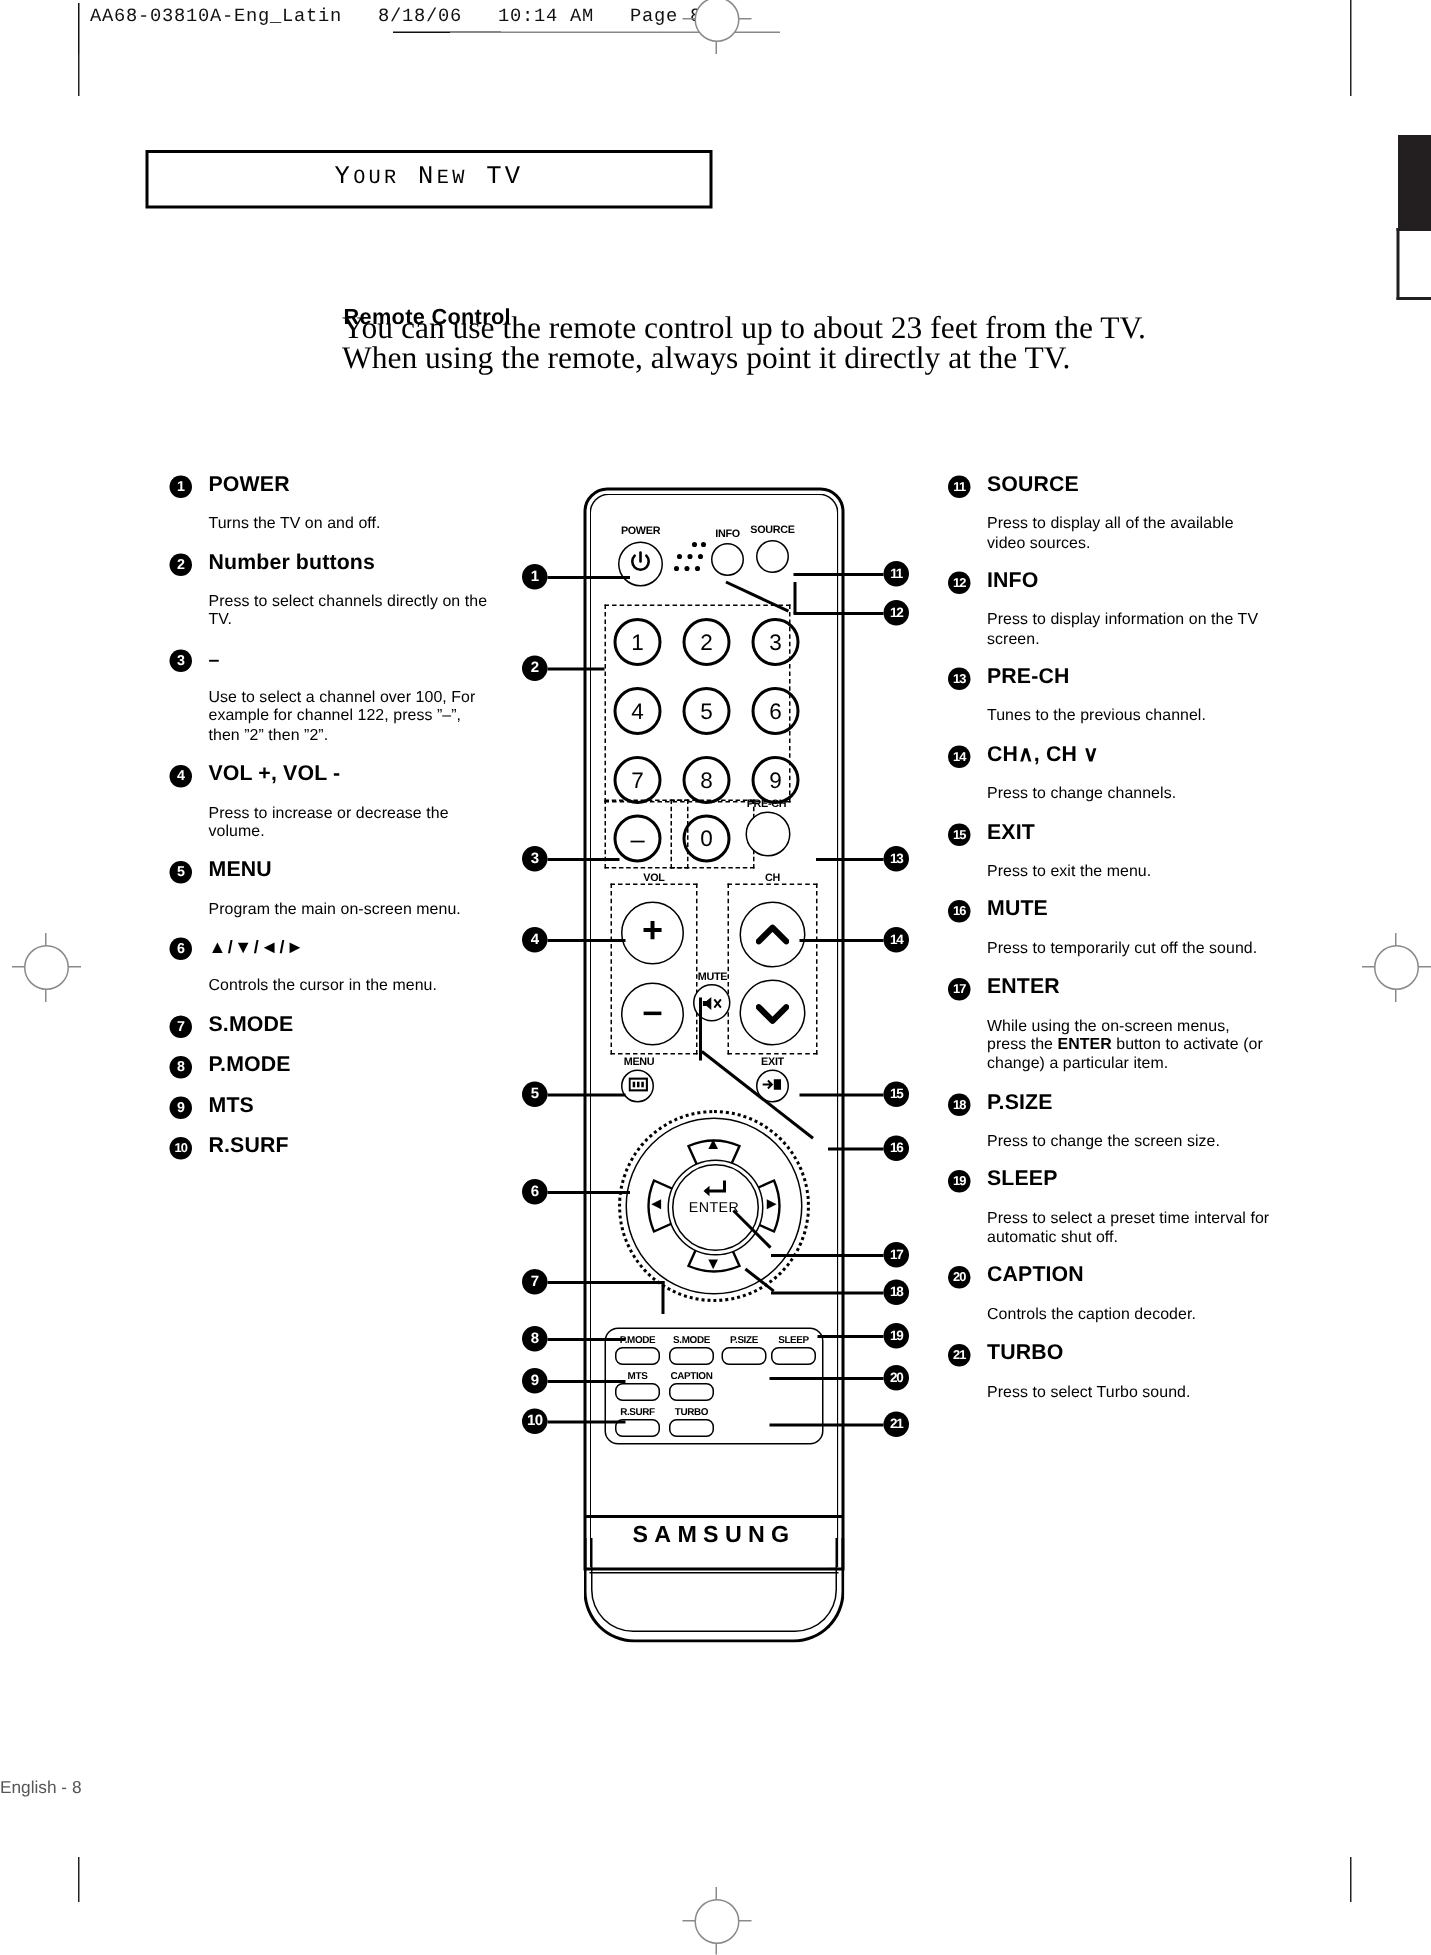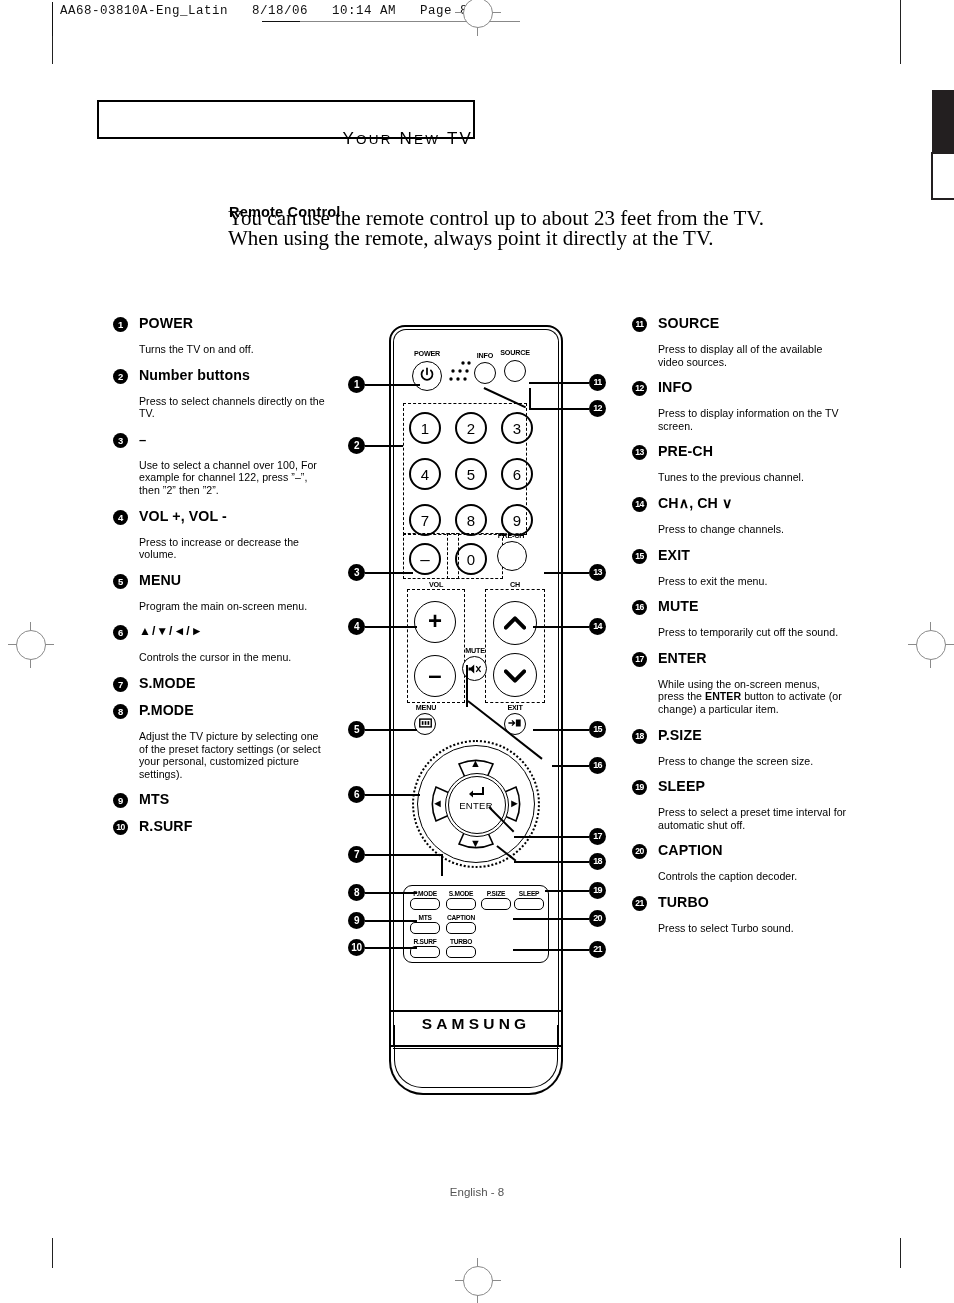--- a/index.html
+++ b/index.html
@@ -23,22 +23,22 @@
 
   
   #thumb-tab-black{right:0;top:90px;width:22px;height:62px;background:#231f20;}
   #thumb-tab-outline{right:0;top:152px;width:21px;height:44px;border:2px solid #231f20;border-right:none;}
 
   
   .trim{background:#222;}
 
   
   #chapter-box{left:97px;top:100px;width:374px;height:35px;border:2.2px solid #000;}
-  #chapter-title{position:absolute;left:0;right:0;top:7px;text-align:right;
-     font-family:Liberation Sans, sans-serif;font-size:17px;letter-spacing:2.2px;margin-top:20px;}
+  #chapter-title{position:absolute;left:0;right:0;top:7px;text-align:center;
+     font-family:Liberation Mono, monospace;font-size:17px;letter-spacing:2.2px;}
   #chapter-title .cap{font-size:17px;}
   #chapter-title .sc{font-size:13.5px;}
 
   
   #section-heading{left:229px;top:180px;font-size:14.5px;font-weight:bold;letter-spacing:.2px;margin-top:24px;}
   #intro-paragraph{left:228px;top:209px;width:590px;
      font-family:"Liberation Serif",serif;font-size:21px;line-height:19.5px;}
 
   
   .col{width:215px;}
@@ -103,21 +103,21 @@
   #samsung-logo{position:absolute;left:0;right:0;top:690px;text-align:center;
      font-size:15.5px;font-weight:bold;letter-spacing:4.2px;}
 
   
   .callout{position:absolute;width:17px;height:17px;border-radius:50%;background:#000;
      color:#fff;font-size:10px;font-weight:bold;line-height:17px;text-align:center;
      letter-spacing:-0.4px;}
   .callout.two{font-size:9px;letter-spacing:-0.8px;}
   .leader{position:absolute;height:1.8px;background:#000;}
 
-  #footer{left:0;right:0;top:1186px;text-align:center;font-size:11.5px;color:#555;}
+  #footer{left:0;right:0;top:1186px;text-align:left;font-size:11.5px;color:#555;}
 </style>
 </head>
 <body>
 
 <div class="abs" id="header-rule"></div>
 <div class="abs" id="print-header">AA68-03810A-Eng_Latin   8/18/06   10:14 AM   Page 8</div>
 <div class="abs" id="header-underline"></div>
 <div class="abs" id="header-line-right"></div>
 
 <div class="abs regmark" style="left:455px;top:-10px;">
@@ -187,21 +187,20 @@
     <div class="item-title arrow-title">▲/▼/◄/►</div>
     <div class="item-desc">Controls the cursor in the menu.</div>
   </div>
   <div class="item" style="margin-bottom:12px;">
     <span class="num">7</span>
     <div class="item-title">S.MODE</div>
   </div>
   <div class="item" style="margin-bottom:12px;">
     <span class="num">8</span>
     <div class="item-title">P.MODE</div>
-    <div class="item-desc">Adjust the TV picture by selecting one of the preset factory settings (or select your personal, customized picture settings).</div>
   </div>
   <div class="item" style="margin-bottom:12px;">
     <span class="num">9</span>
     <div class="item-title">MTS</div>
   </div>
   <div class="item">
     <span class="num wide">10</span>
     <div class="item-title">R.SURF</div>
   </div>
 </div>

